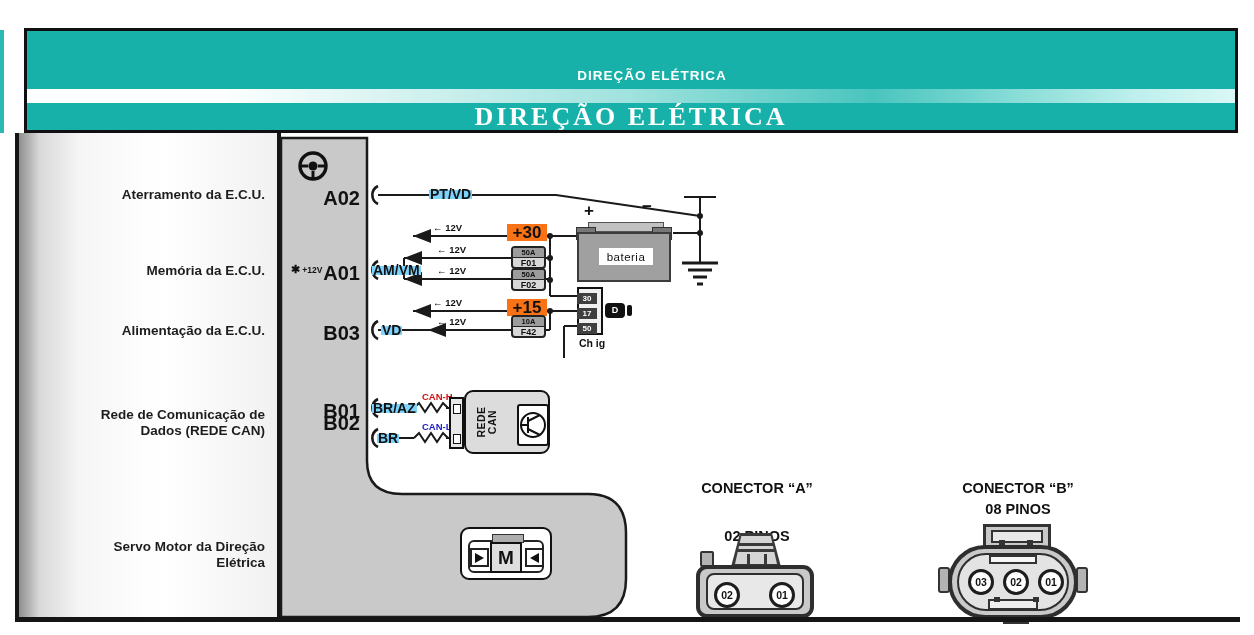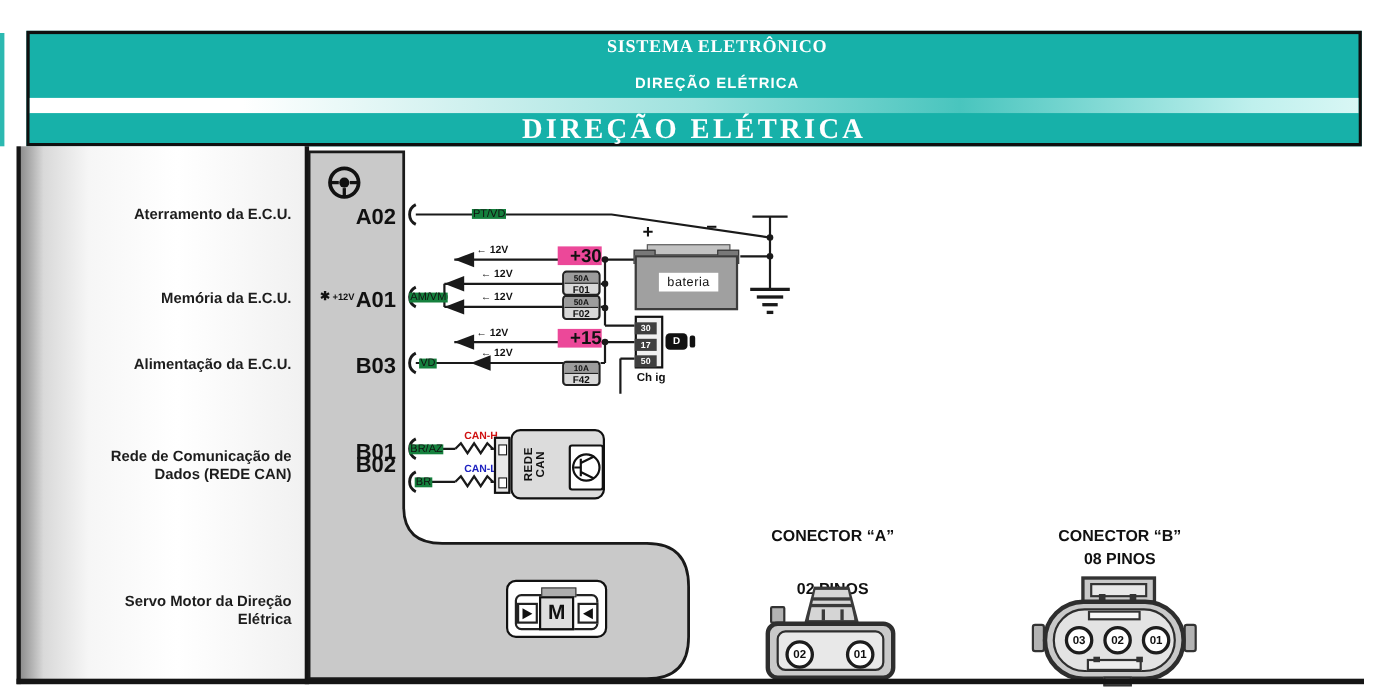--- a/index.html
+++ b/index.html
@@ -25,24 +25,24 @@
   .scan-strip{left:0;top:30px;width:4px;height:103px;background:#2cb9b1;}
   
   .left-col{left:15px;top:133px;width:266px;height:489px;box-sizing:border-box;
             border-left:4px solid #151515;border-right:4px solid #151515;
             background:linear-gradient(90deg,#8f8f8f 0%,#d9d9d9 8%,#f6f6f6 24%,#ffffff 55%,#f1f1f1 100%);}
   .bottom-border{left:15px;top:617px;width:1225px;height:5px;background:#151515;}
   .lbl{position:absolute;right:12px;text-align:right;font-weight:bold;font-size:13.5px;
        line-height:16px;color:#1d1d1d;white-space:pre-line;}
   
   .pinlab{position:absolute;width:42px;text-align:right;font-weight:bold;font-size:20px;}
-  .wcode{position:absolute;font-size:10px;font-weight:normal;background:#15803d;padding:0 1px;line-height:9px;}
+  .wcode{position:absolute;font-size:14px;font-weight:bold;background:#7dd3fc;padding:0 1px;line-height:9px;}
   .v12{position:absolute;font-size:9.5px;font-weight:bold;line-height:10px;}
-  .busname{position:absolute;width:40px;text-align:right;font-size:17px;font-weight:bold;
-           background:#ec4899;line-height:17px;}
+  .busname{position:absolute;width:40px;text-align:center;font-size:17px;font-weight:bold;
+           background:#f97316;line-height:17px;}
   .canlab{position:absolute;font-size:9.5px;font-weight:bold;line-height:10px;}
   .perm12{position:absolute;font-size:8.5px;font-weight:bold;display:flex;gap:2px;align-items:center;}
   .perm12 .star{font-size:11px;}
   
   .fuse{position:absolute;width:35px;height:23px;border:2px solid #222;border-radius:4px;
         background:#d8d8d8;box-sizing:border-box;overflow:hidden;}
   .fuse-amp{height:9px;background:#9c9c9c;border-bottom:1.5px solid #222;font-size:7.5px;
             font-weight:bold;text-align:center;line-height:9px;color:#101010;}
   .fuse-name{font-size:9px;font-weight:bold;text-align:center;line-height:10px;}
   
@@ -111,21 +111,20 @@
   .conB-bottab{left:1003px;top:615px;width:26px;height:9px;background:#8c8c8c;border:2px solid #333;box-sizing:border-box;}
 </style>
 </head>
 <body>
 
 <div class="page">
 
   <div class="abs scan-strip"></div>
 
   <div class="abs header-box">
-    <div class="abs system-title">SISTEMA ELETRÔNICO</div>
     <div class="abs system-subtitle">DIREÇÃO ELÉTRICA</div>
     <div class="abs header-band"></div>
     <div class="abs header-banner">
       <span class="banner-text">DIREÇÃO ELÉTRICA</span>
     </div>
   </div>
 
   <div class="abs left-col">
     <div class="lbl" style="top:54px">Aterramento da E.C.U.</div>
     <div class="lbl" style="top:130px">Memória da E.C.U.</div>
@@ -233,21 +232,21 @@
   <div class="canlab" style="left:422px;top:422px;color:#1e22c0">CAN-L</div>
 
   <div class="fuse" style="left:511px;top:246px">
     <div class="fuse-amp">50A</div>
     <div class="fuse-name">F01</div>
   </div>
   <div class="fuse" style="left:511px;top:268px">
     <div class="fuse-amp">50A</div>
     <div class="fuse-name">F02</div>
   </div>
-  <div class="fuse" style="left:511px;top:328px">
+  <div class="fuse" style="left:511px;top:315px">
     <div class="fuse-amp">10A</div>
     <div class="fuse-name">F42</div>
   </div>
 
   <div class="bat-sign" style="left:584px;top:203px">+</div>
   <div class="bat-sign" style="left:642px;top:199px">−</div>
   <div class="abs bat-top"></div>
   <div class="bat-post" style="left:576px;top:227px"></div>
   <div class="bat-post" style="left:652px;top:227px"></div>
   <div class="abs bat-body"></div>

